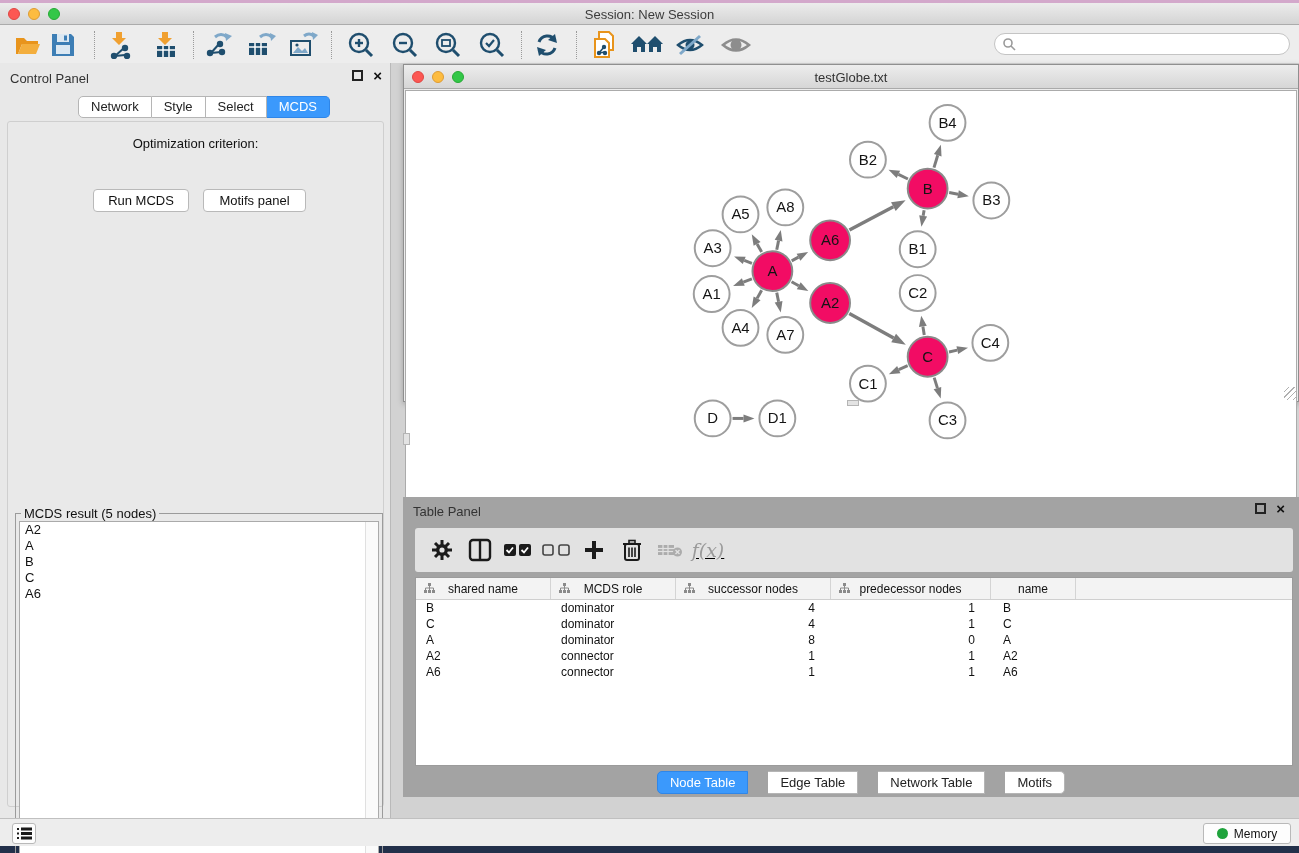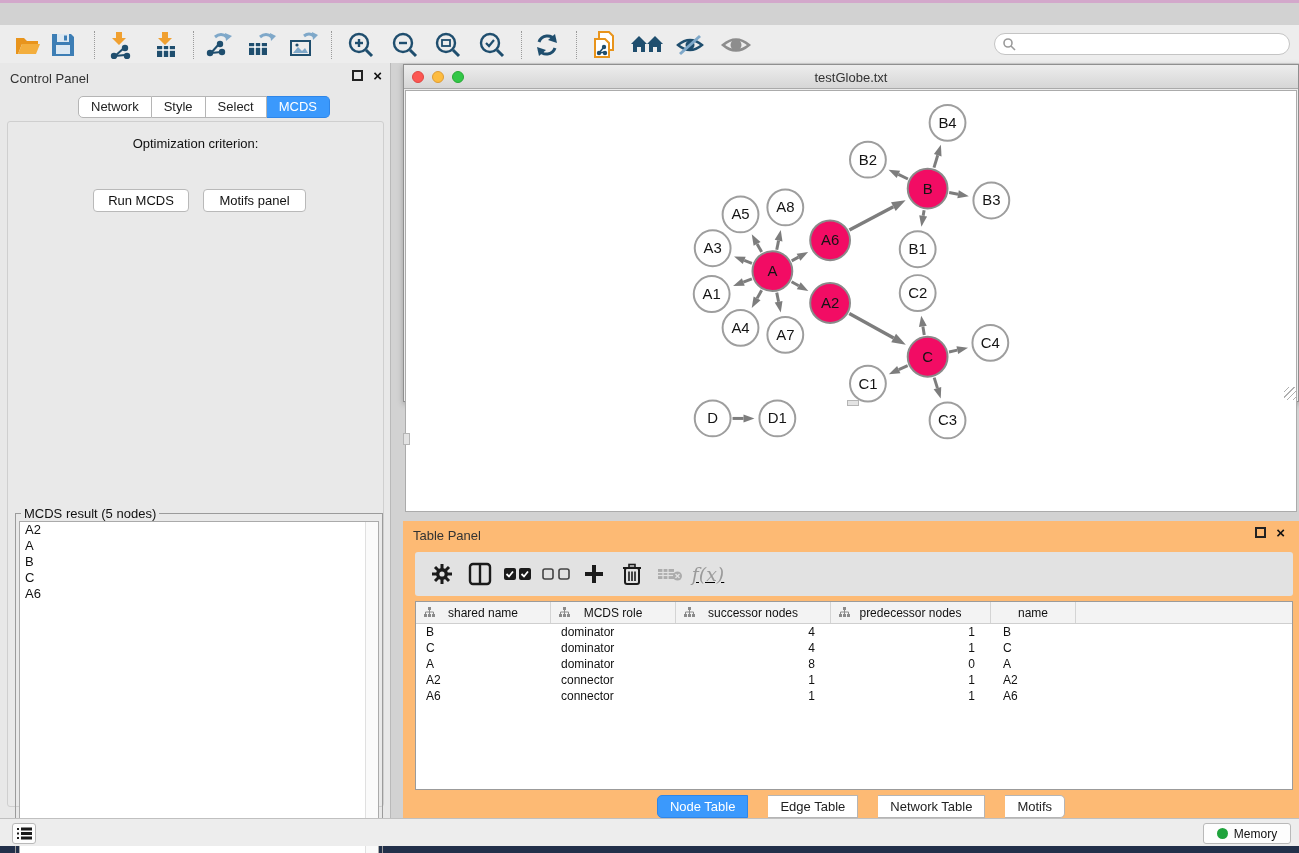--- a/index.html
+++ b/index.html
@@ -81,21 +81,21 @@
     border:1px solid #ababab; }
   .net-canvas svg { width:100%; height:100%; }
   .grip-left { position:absolute; left:-1px; top:368px; width:7px; height:12px;
     background:#e3e3e3; border:1px solid #b5b5b5; }
   .resize-grip { position:absolute; right:1px; bottom:1px; width:13px; height:13px;
     background:repeating-linear-gradient(135deg,transparent 0 3px,#b0b0b0 3px 4px); }
   .grip-bottom { position:absolute; left:443px; bottom:-5px; width:12px; height:6px;
     background:#e3e3e3; border:1px solid #b5b5b5; }
 
   
-  .table-panel { position:absolute; left:403px; top:458px; width:896px; height:300px; background:#fdba74; }
+  .table-panel { position:absolute; left:403px; top:434px; width:896px; height:300px; background:#a3a3a3; }
   .tp-toolbar { position:absolute; left:12px; top:31px; width:878px; height:44px;
     background:#e2e2e2; border-radius:3px; display:flex; align-items:center;text-decoration:underline; }
   .tp-ic { width:38px; height:30px; display:flex; align-items:center; justify-content:center; }
   .fx-label { font-family:"DejaVu Serif",serif; font-style:italic; font-size:19px; color:#9a9a9a; }
   .tp-table { position:absolute; left:12px; top:80px; width:878px; height:189px; background:#fff;
     border:1px solid #9b9b9b; overflow:hidden; }
   .thead { display:flex; height:22px; background:#f3f3f3; border-bottom:1px solid #cfcfcf; }
   .th { display:flex; align-items:center; justify-content:center; gap:5px; font-size:12px;
     color:#111; border-right:1px solid #d4d4d4; position:relative; }
   .th .tree-ic { position:absolute; left:8px; }
@@ -113,20 +113,28 @@
   .sb-right { right:8px; width:88px; font-size:12px; color:#111; }
   .mem-dot { width:11px; height:11px; border-radius:50%; background:#1fa33c; }
 </style>
 </head>
 <body>
 
 <div class="wp-top"></div>
 
 <div class="app">
 
+  <div class="titlebar">
+    <div class="lights">
+      <span class="light red"></span>
+      <span class="light yellow"></span>
+      <span class="light green"></span>
+    </div>
+    <div class="title">Session: New Session</div>
+  </div>
 
   <div class="toolbar">
     <div class="tbtn" style="left:11px">
       <svg width="28" height="26" viewBox="0 0 28 26">
           <path d="M2 6 h8 l3 3 h11 v3 H8 L4 22 H2 z" fill="#e8941c"></path>
           <path d="M8 12 h18 l-4 10 H4 z" fill="#f3ae3d"></path>
         </svg>
     </div>
     <div class="tbtn" style="left:46px">
       <svg width="26" height="26" viewBox="0 0 26 26">

